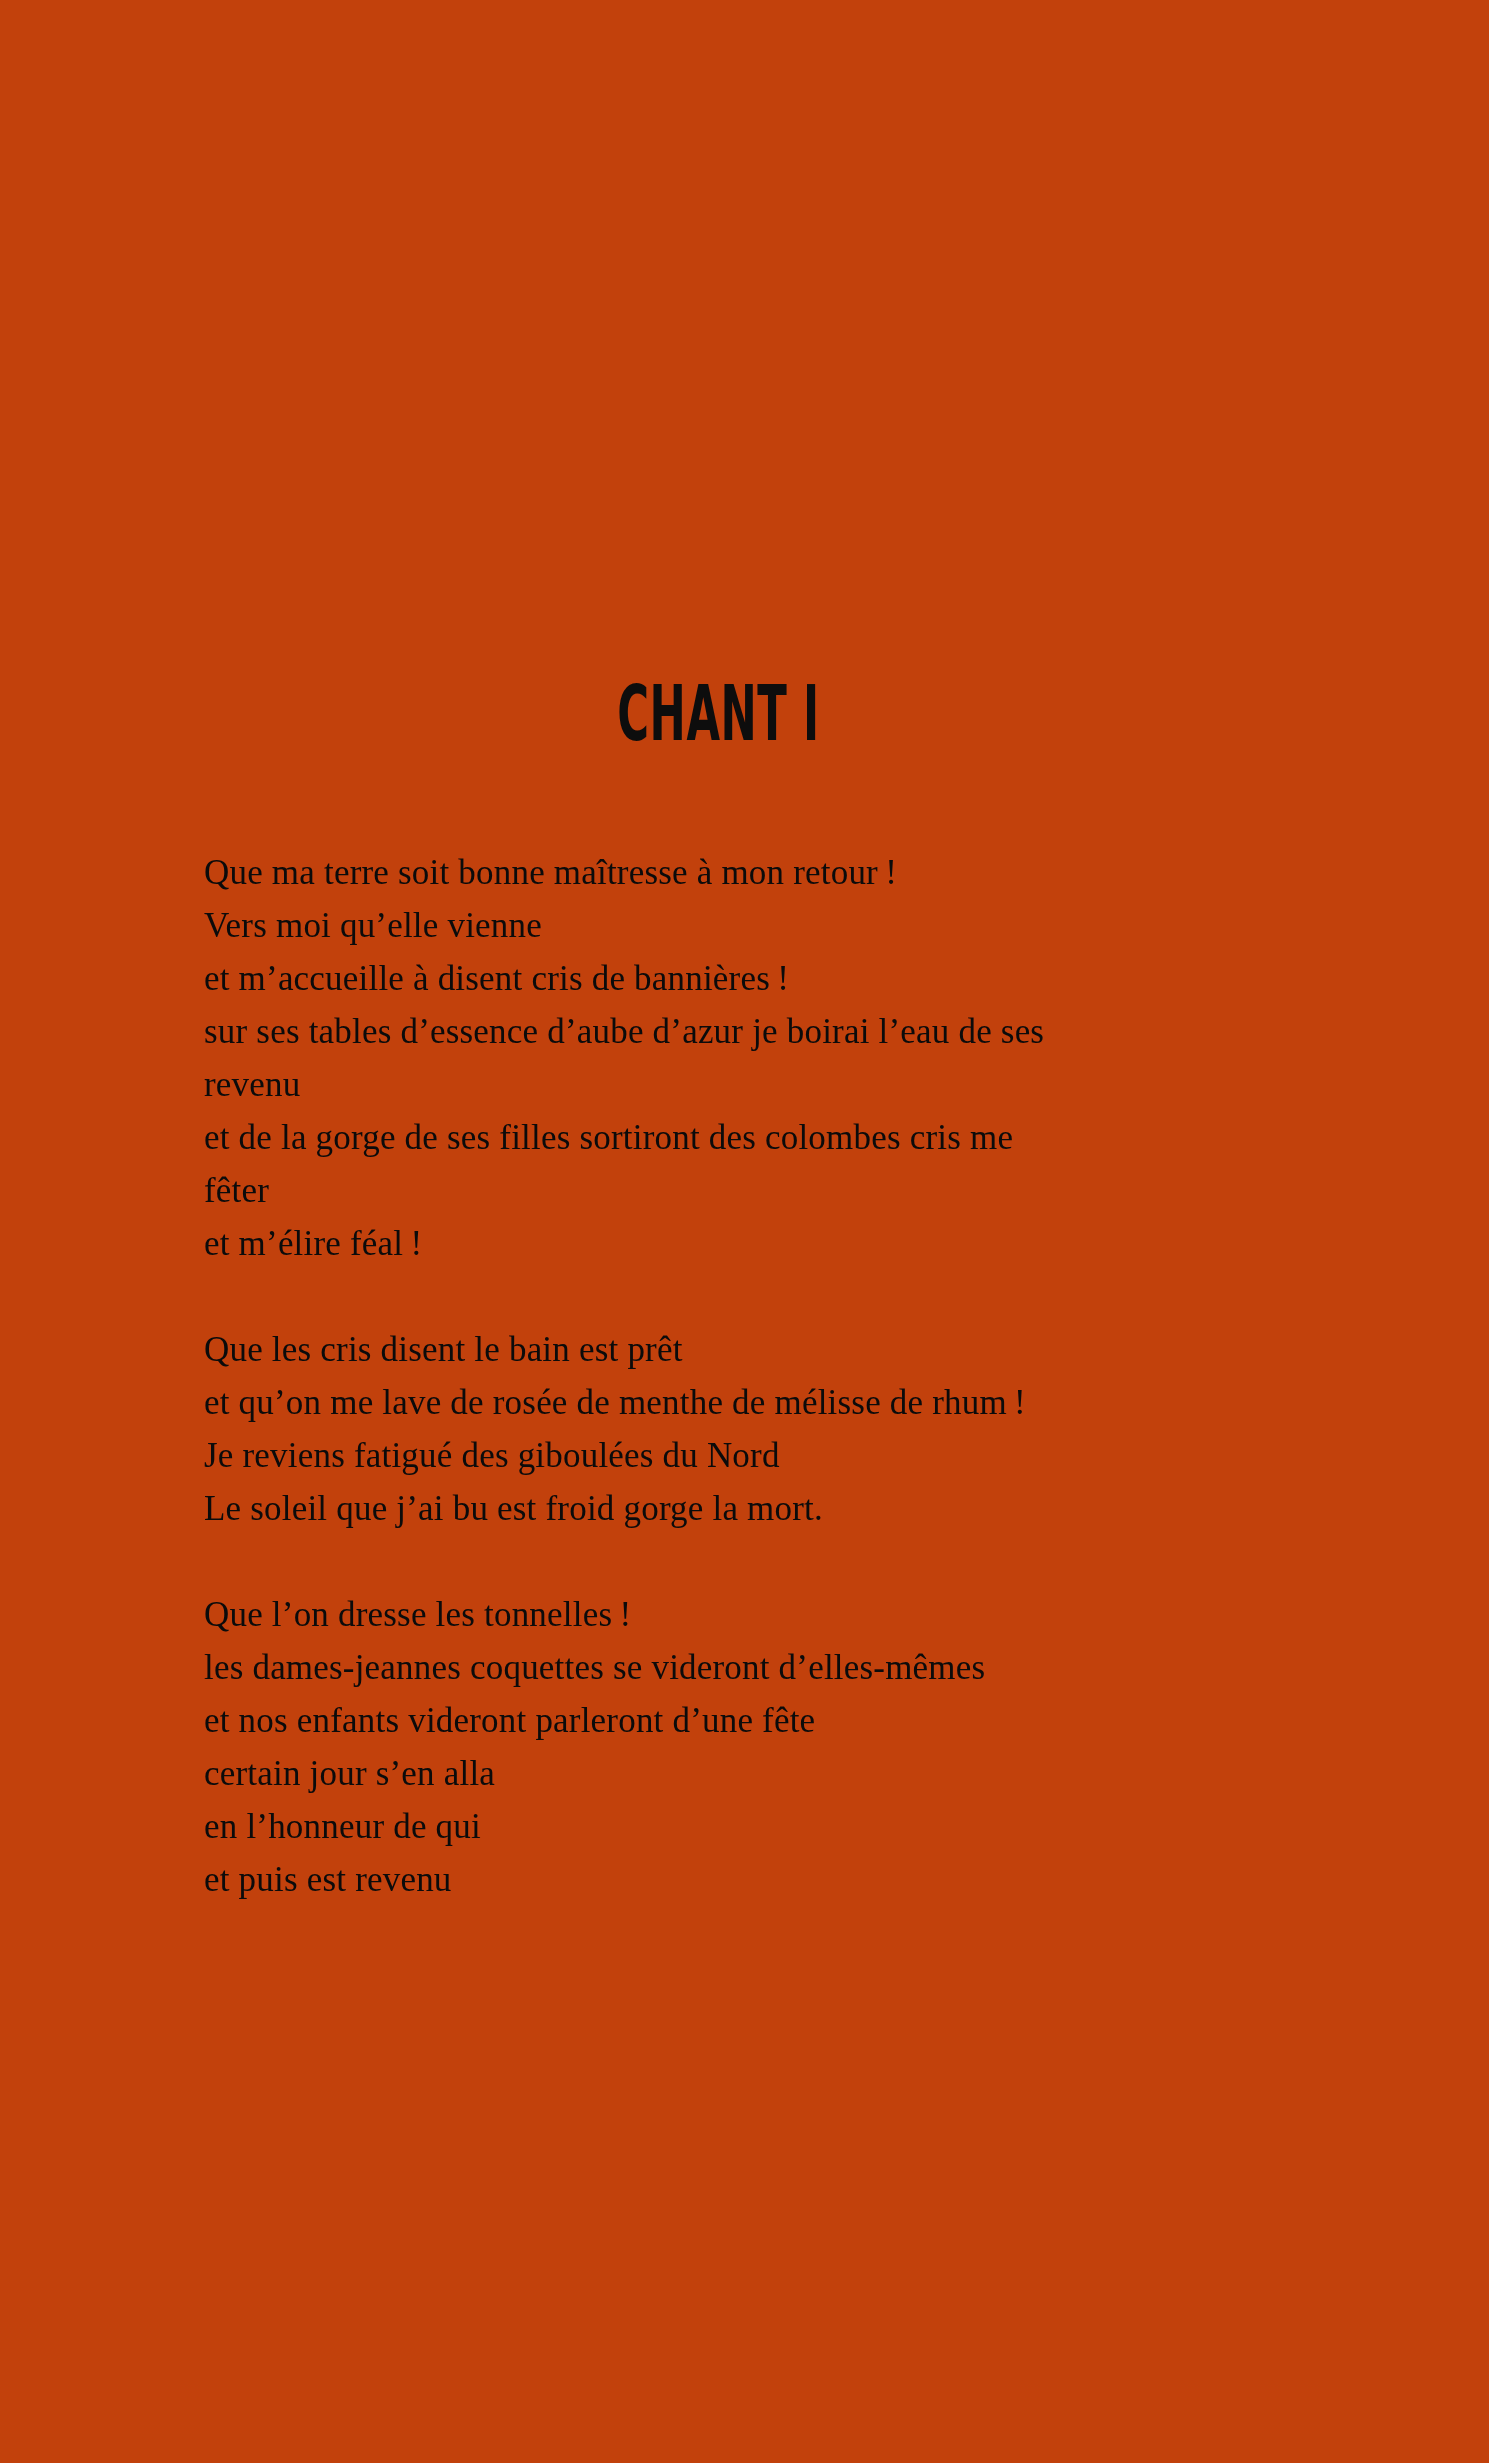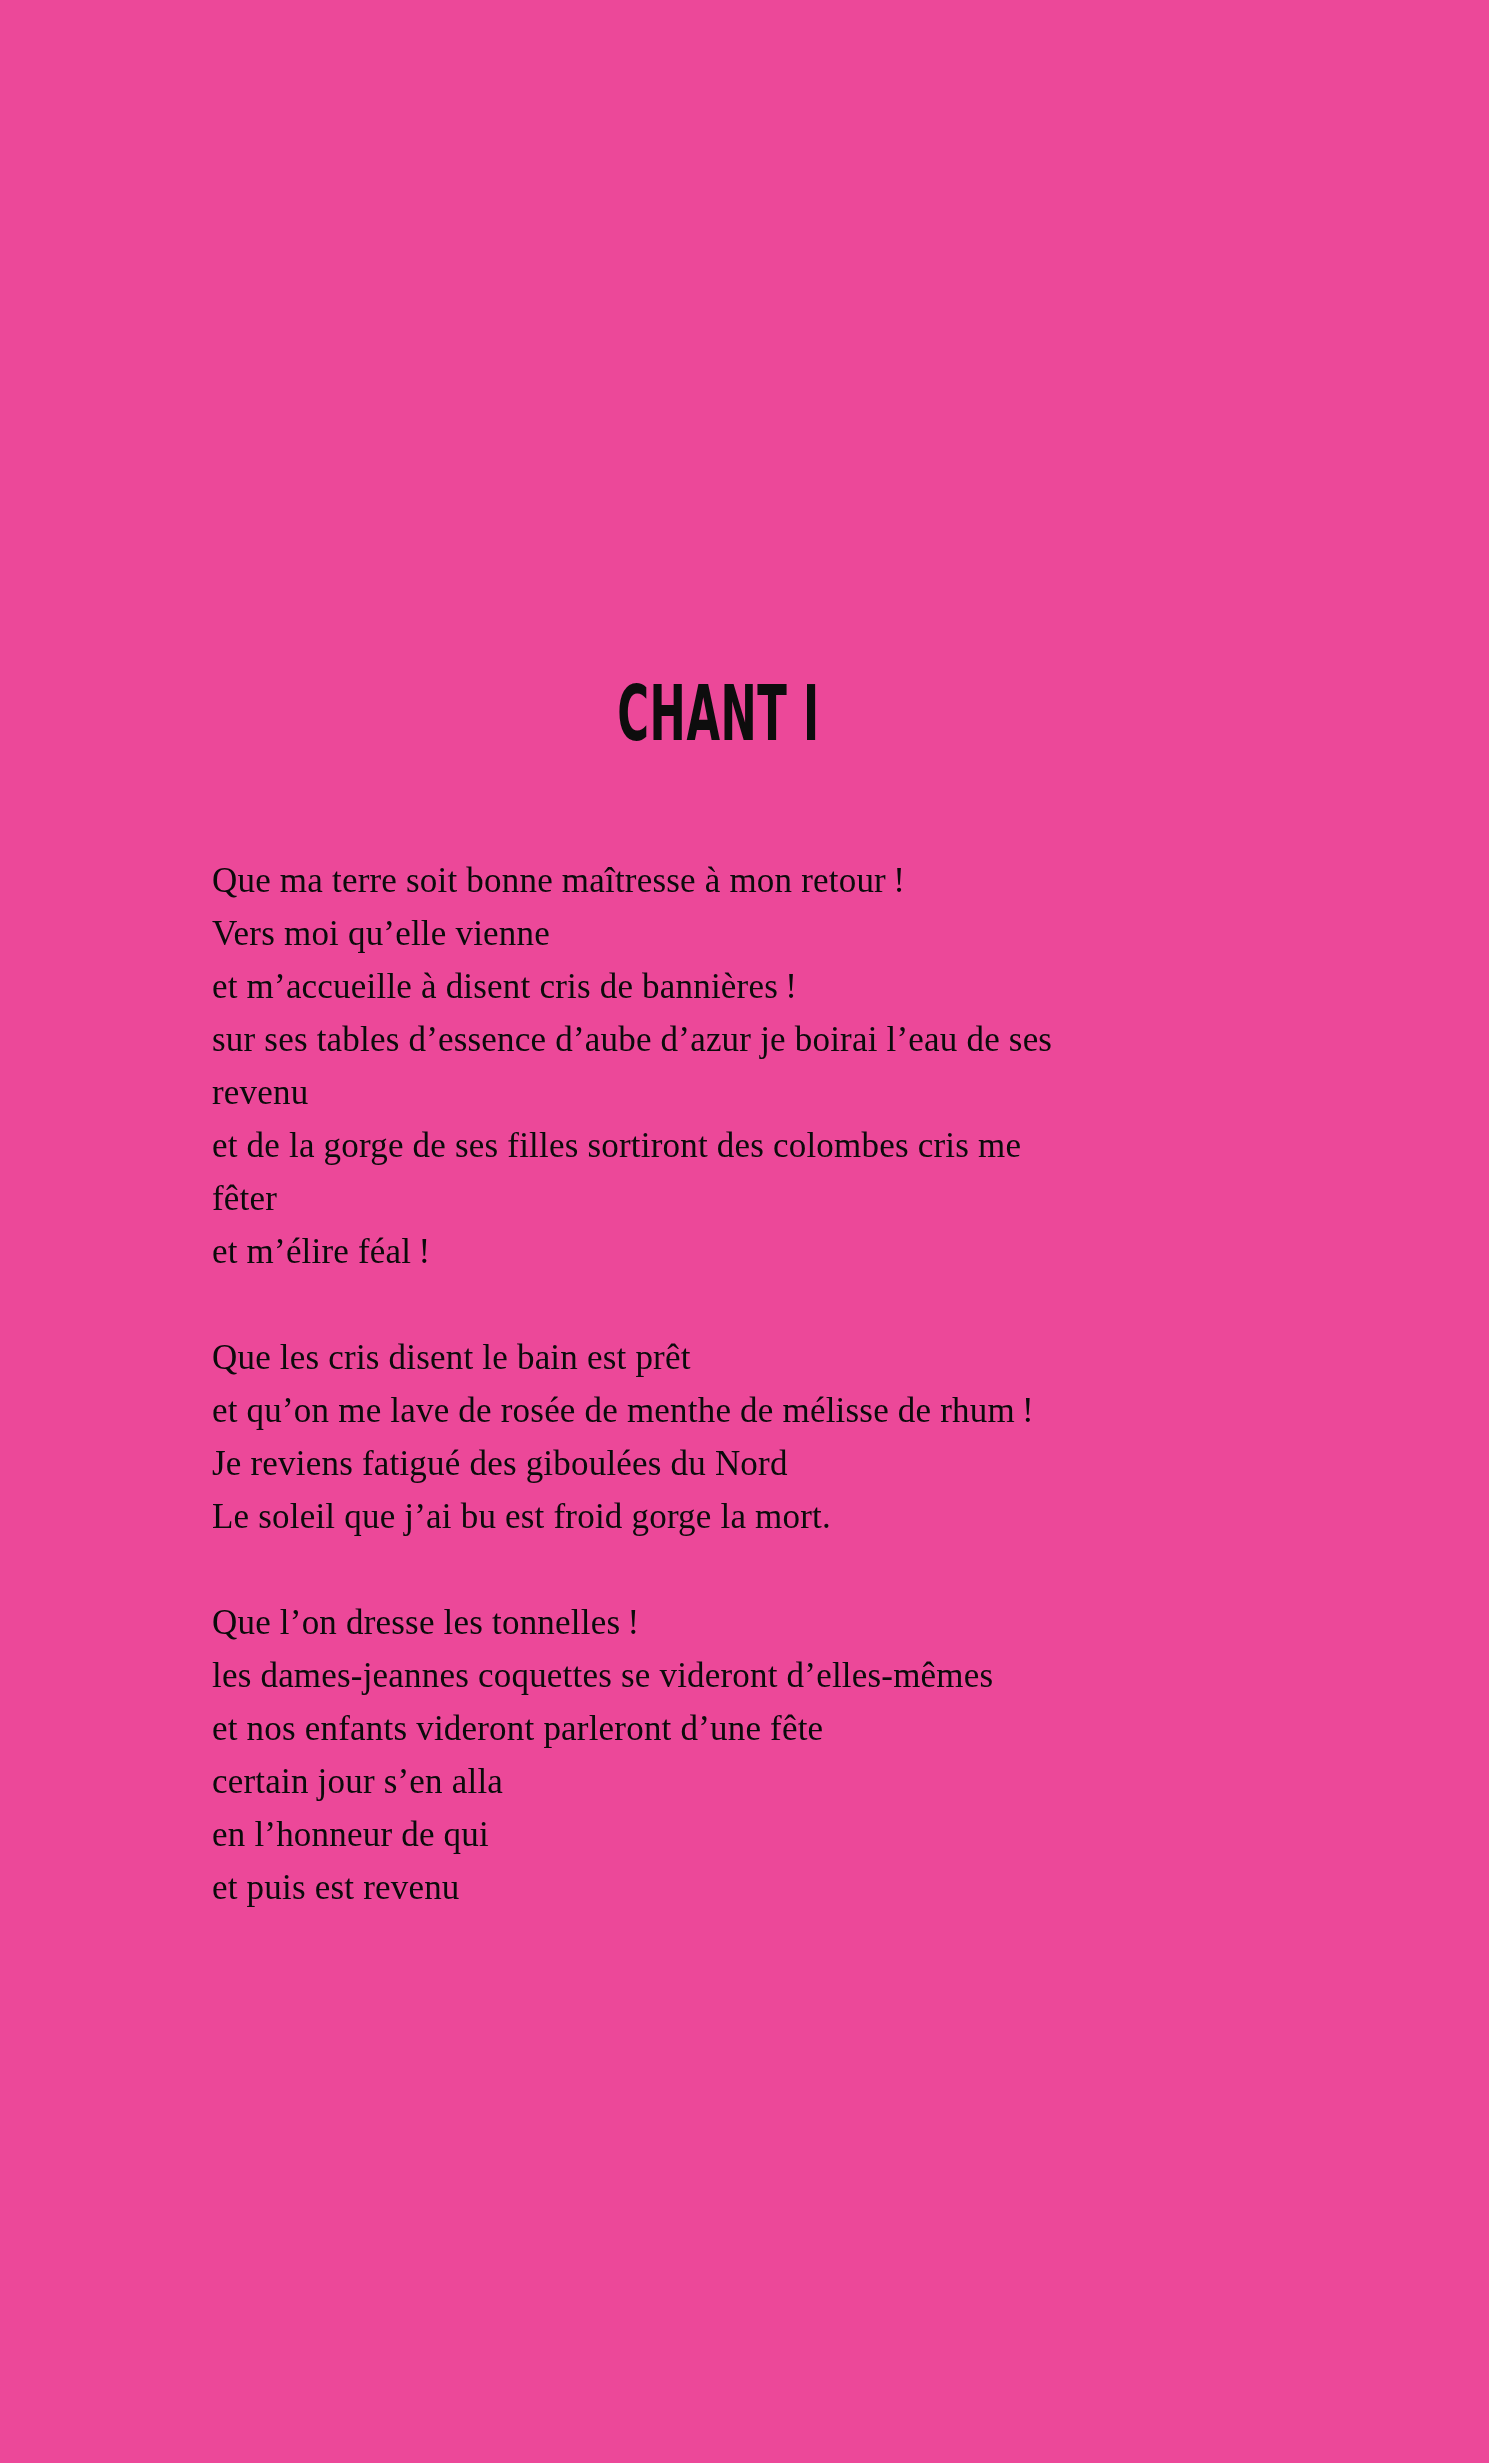--- a/index.html
+++ b/index.html
@@ -4,21 +4,21 @@
 <style>
   html, body {
     margin: 0;
     padding: 0;
     background: #ffffff;
   }
   .page {
     position: relative;
     width: 1490px;
     height: 2464px;
-    background: #ec4899;
+    background: #c2410c;
     overflow: hidden;
     font-family: "Liberation Serif", serif;
     color: #0b0b0b;
   }
   .chapter-title {
     position: absolute;
     top: 676px;
     left: 204px;
     width: 1029px;
     height: 78px;
@@ -35,21 +35,21 @@
   }
   .poem {
     position: absolute;
     left: 204px;
     top: 846px;
     width: 1077px;
     font-size: 35px;
     line-height: 53px;
     letter-spacing: 0.2px;
   }
-  .stanza { margin: 8px; }
+  .stanza { margin: 0; }
   .stanza + .stanza { margin-top: 53px; }
   .poem-line {
     white-space: nowrap;
     min-height: 53px;
   }
 </style>
 </head>
 <body>
 
 <div class="page">

